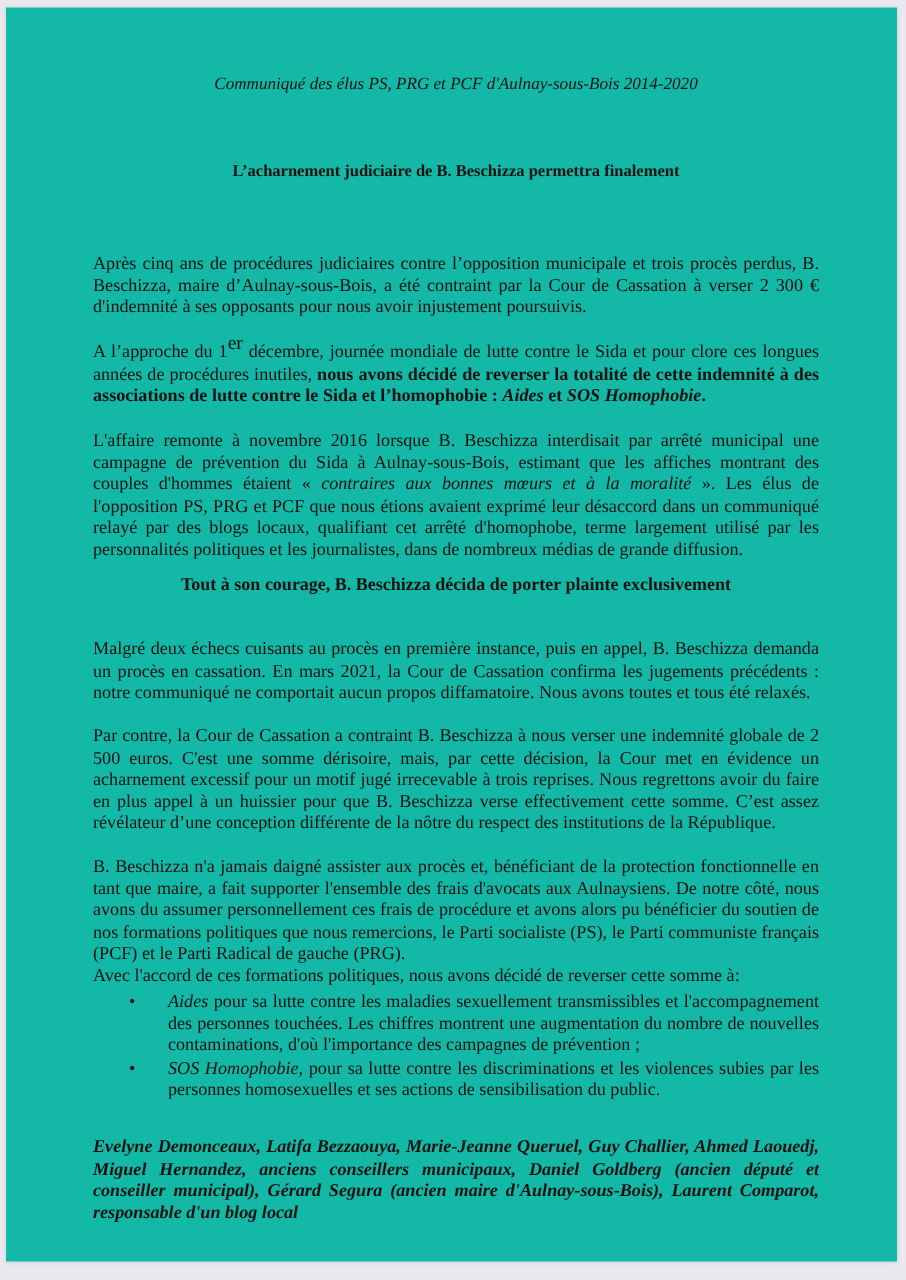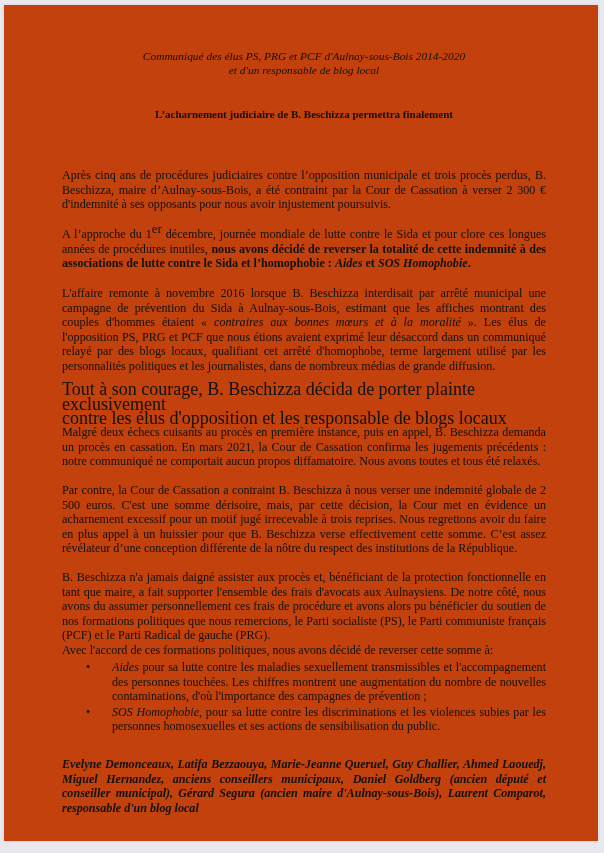--- a/index.html
+++ b/index.html
@@ -8,75 +8,73 @@
     background: #e9e8ee;
     font-family: "Liberation Serif", "DejaVu Serif", serif;
     color: #111;
     overflow: hidden;
     position: relative;
   }
   .page {
     position: absolute;
     left: 4px; top: 5px;
     width: 594px; height: 836px;
-    background: #c2410c;
+    background: #14b8a6;
     box-shadow: 0 0 3px rgba(0,0,0,0.12);
   }
   .content {
     position: absolute;
     left: 58px; top: 0;
     width: 484px;
     font-size: 12.1px;
     line-height: 14.6px;
   }
   .header {
     position: absolute; top: 44px; left: 0; width: 484px;
     text-align: center; font-style: italic; font-size: 11.4px; line-height: 14px;
   }
   .title {
     position: absolute; top: 101px; left: 0; width: 484px;
     text-align: center; font-weight: bold; font-size: 11px; line-height: 17px;
   }
   .p { position: absolute; left: 0; width: 484px; text-align: justify; margin: 0; }
   .subhead {
-    position: absolute; left: 0; width: 484px; font-weight: normal;
-    font-size: 18px; line-height: 14.6px;
+    position: absolute; left: 0; width: 484px; text-align: center; font-weight: bold;
+    font-size: 12px; line-height: 14.6px;
   }
   ul.bullets { position: absolute; left: 0; width: 484px; margin: 0; padding: 0; list-style: none; }
   ul.bullets li { position: relative; padding-left: 50px; text-align: justify; margin-bottom: 1px; }
   ul.bullets li .bullet { position: absolute; left: 24px; top: 0; }
   .sign { position: absolute; left: 0; width: 484px; font-style: italic; text-align: justify; }
   .it { font-style: italic; }
   .b { font-weight: bold; }
   sup { font-size: 13px; line-height: 0; }
 </style>
 </head>
 <body>
 
 <div class="page">
   <div class="content">
 
     <div class="header">
       <div>Communiqué des élus PS, PRG et PCF d'Aulnay-sous-Bois 2014-2020</div>
-      <div>et d'un responsable de blog local</div>
     </div>
 
     <div class="title">
       <div>L’acharnement judiciaire de B. Beschizza permettra finalement</div>
     </div>
 
     <p class="p" style="top:163px;">Après cinq ans de procédures judiciaires contre l’opposition municipale et trois procès perdus, B. Beschizza, maire d’Aulnay-sous-Bois, a été contraint par la Cour de Cassation à verser 2 300 € d'indemnité à ses opposants pour nous avoir injustement poursuivis.</p>
 
     <p class="p" style="top:222px;"><span>A l’approche du 1</span><sup>er</sup><span> décembre, journée mondiale de lutte contre le Sida et pour clore ces longues années de procédures inutiles, </span><span class="b">nous avons décidé de reverser la totalité de cette indemnité à des associations de lutte contre le Sida et l’homophobie : </span><span class="b it">Aides</span><span class="b"> et </span><span class="b it">SOS Homophobie</span><span class="b">.</span></p>
 
     <p class="p" style="top:281px;"><span>L'affaire remonte à novembre 2016 lorsque B. Beschizza interdisait par arrêté municipal une campagne de prévention du Sida à Aulnay-sous-Bois, estimant que les affiches montrant des couples d'hommes étaient « </span><span class="it">contraires aux bonnes mœurs et à la moralité</span><span> ». Les élus de l'opposition PS, PRG et PCF que nous étions avaient exprimé leur désaccord dans un communiqué relayé par des blogs locaux, qualifiant cet arrêté d'homophobe, terme largement utilisé par les personnalités politiques et les journalistes, dans de nombreux médias de grande diffusion.</span></p>
 
     <div class="subhead" style="top:377px;">
       <div>Tout à son courage, B. Beschizza décida de porter plainte exclusivement</div>
-      <div>contre les élus d'opposition et les responsable de blogs locaux</div>
     </div>
 
     <p class="p" style="top:420px;">Malgré deux échecs cuisants au procès en première instance, puis en appel, B. Beschizza demanda un procès en cassation. En mars 2021, la Cour de Cassation confirma les jugements précédents : notre communiqué ne comportait aucun propos diffamatoire. Nous avons toutes et tous été relaxés.</p>
 
     <p class="p" style="top:478px;">Par contre, la Cour de Cassation a contraint B. Beschizza à nous verser une indemnité globale de 2 500 euros. C'est une somme dérisoire, mais, par cette décision, la Cour met en évidence un acharnement excessif pour un motif jugé irrecevable à trois reprises. Nous regrettons avoir du faire en plus appel à un huissier pour que B. Beschizza verse effectivement cette somme. C’est assez révélateur d’une conception différente de la nôtre du respect des institutions de la République.</p>
 
     <p class="p" style="top:565px;">B. Beschizza n'a jamais daigné assister aux procès et, bénéficiant de la protection fonctionnelle en tant que maire, a fait supporter l'ensemble des frais d'avocats aux Aulnaysiens. De notre côté, nous avons du assumer personnellement ces frais de procédure et avons alors pu bénéficier du soutien de nos formations politiques que nous remercions, le Parti socialiste (PS), le Parti communiste français (PCF) et le Parti Radical de gauche (PRG).</p>
 
     <p class="p" style="top:638px;">Avec l'accord de ces formations politiques, nous avons décidé de reverser cette somme à:</p>
 

